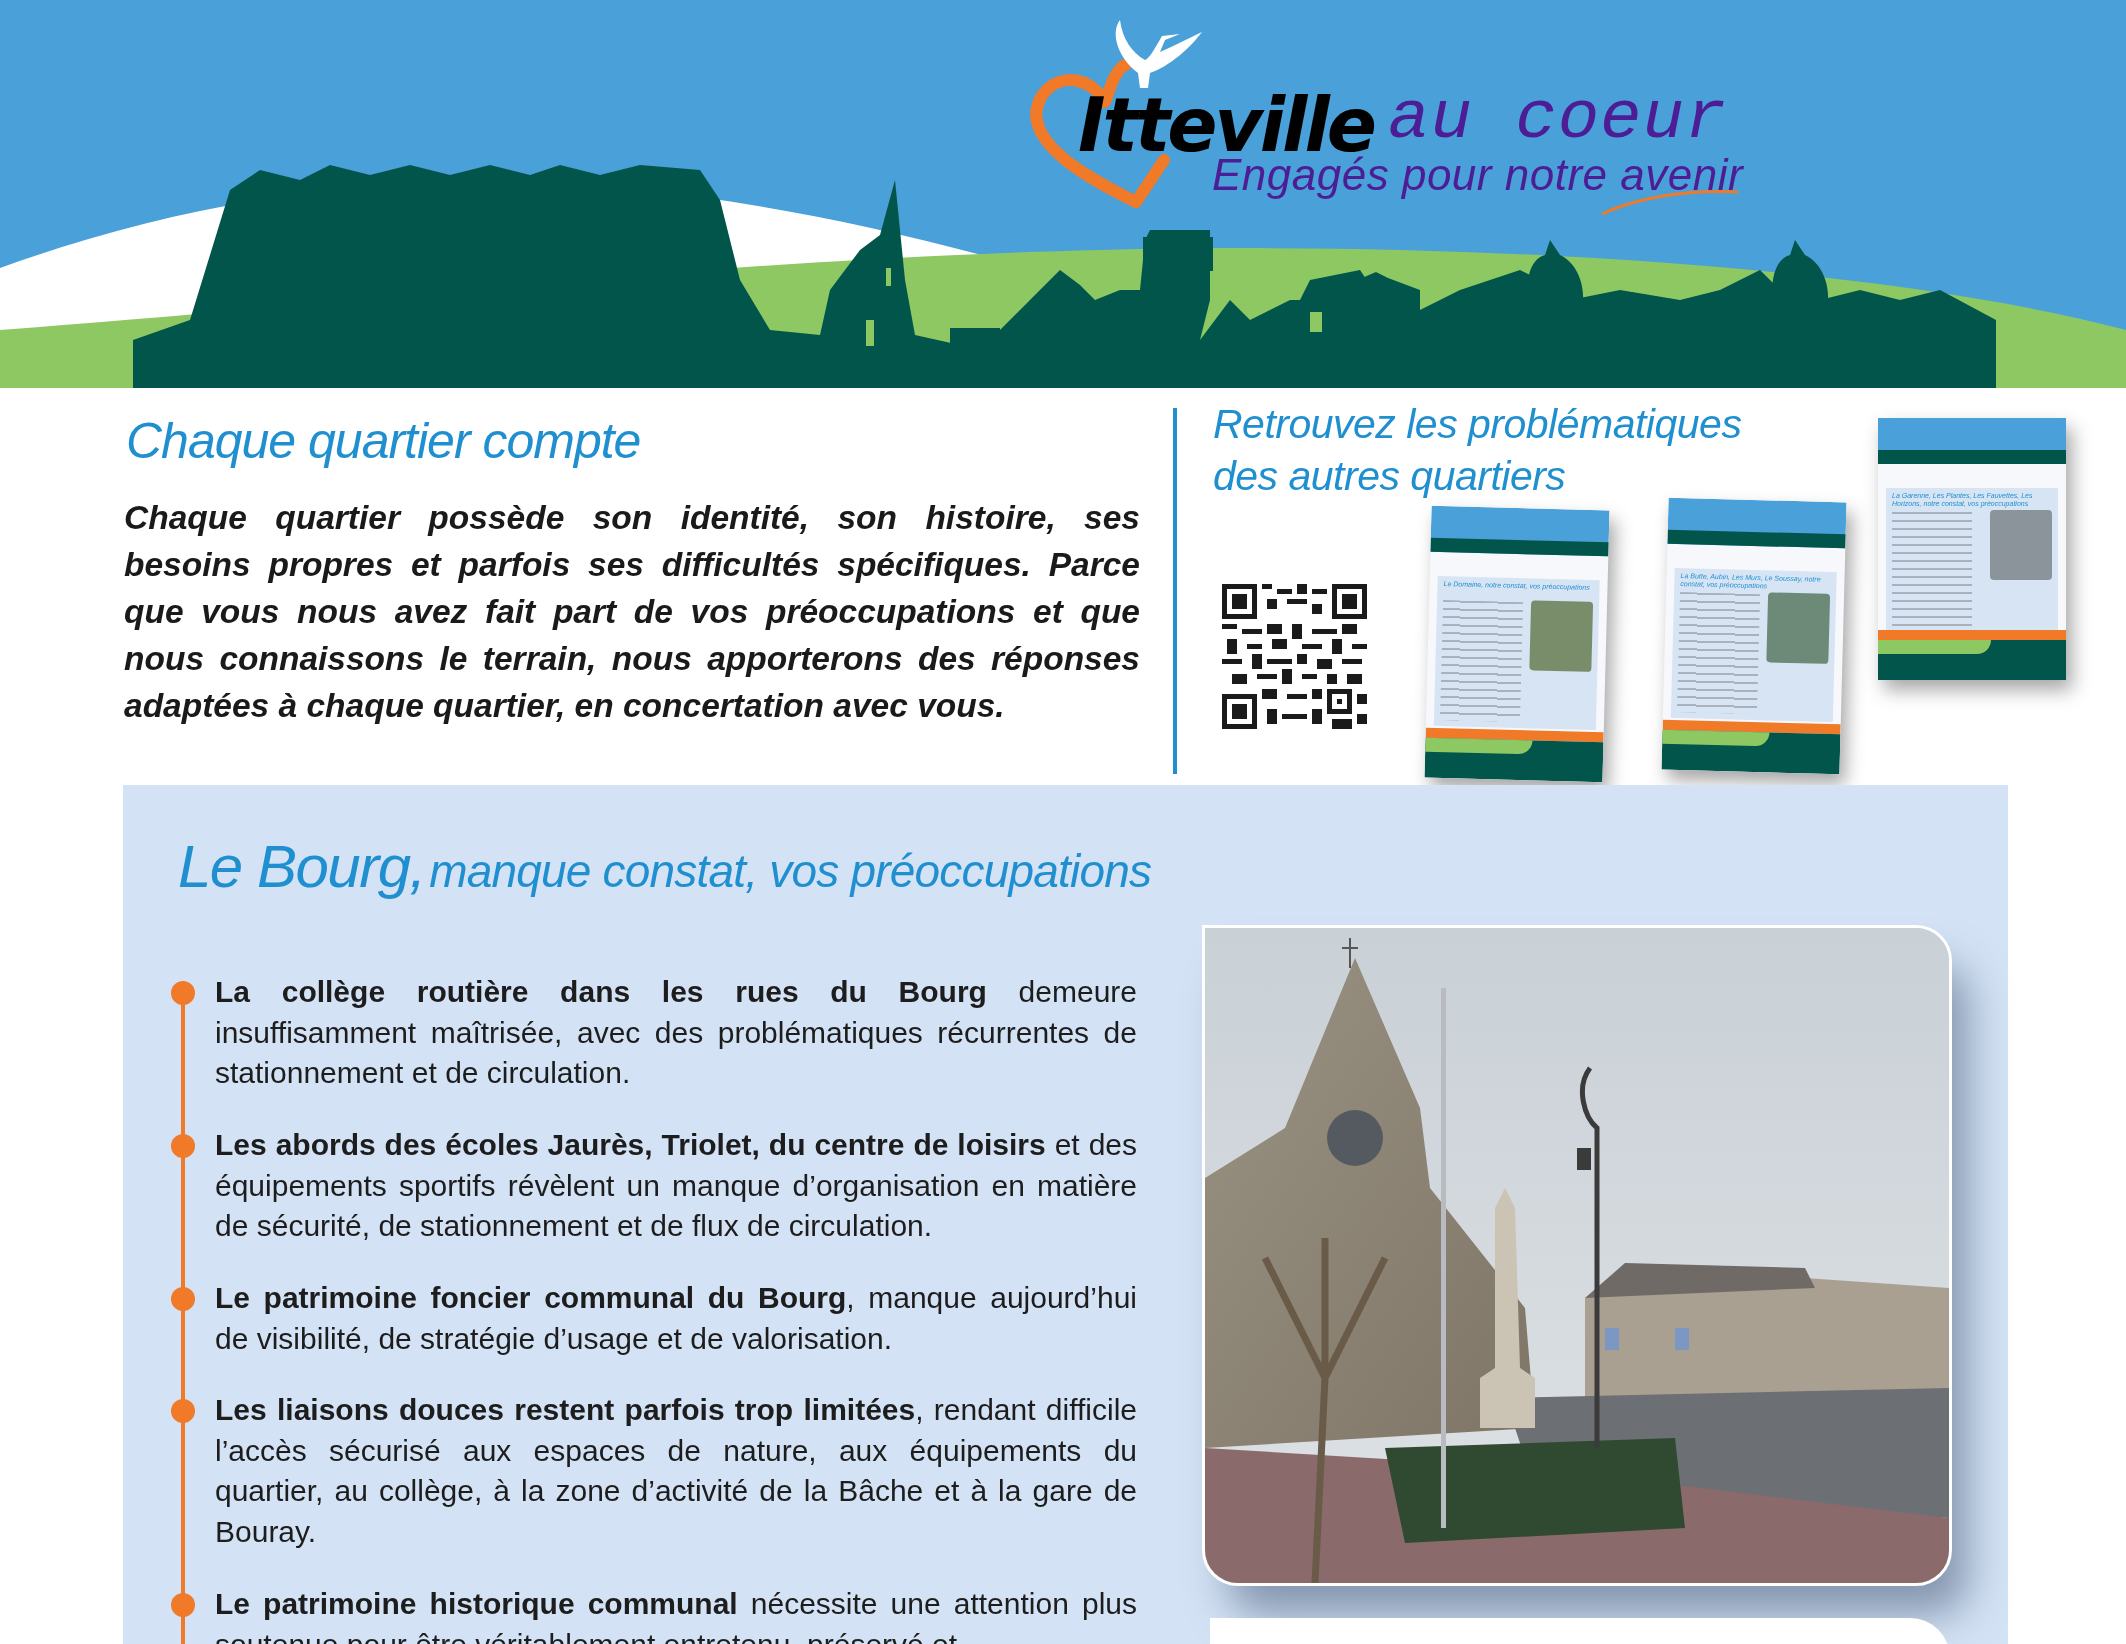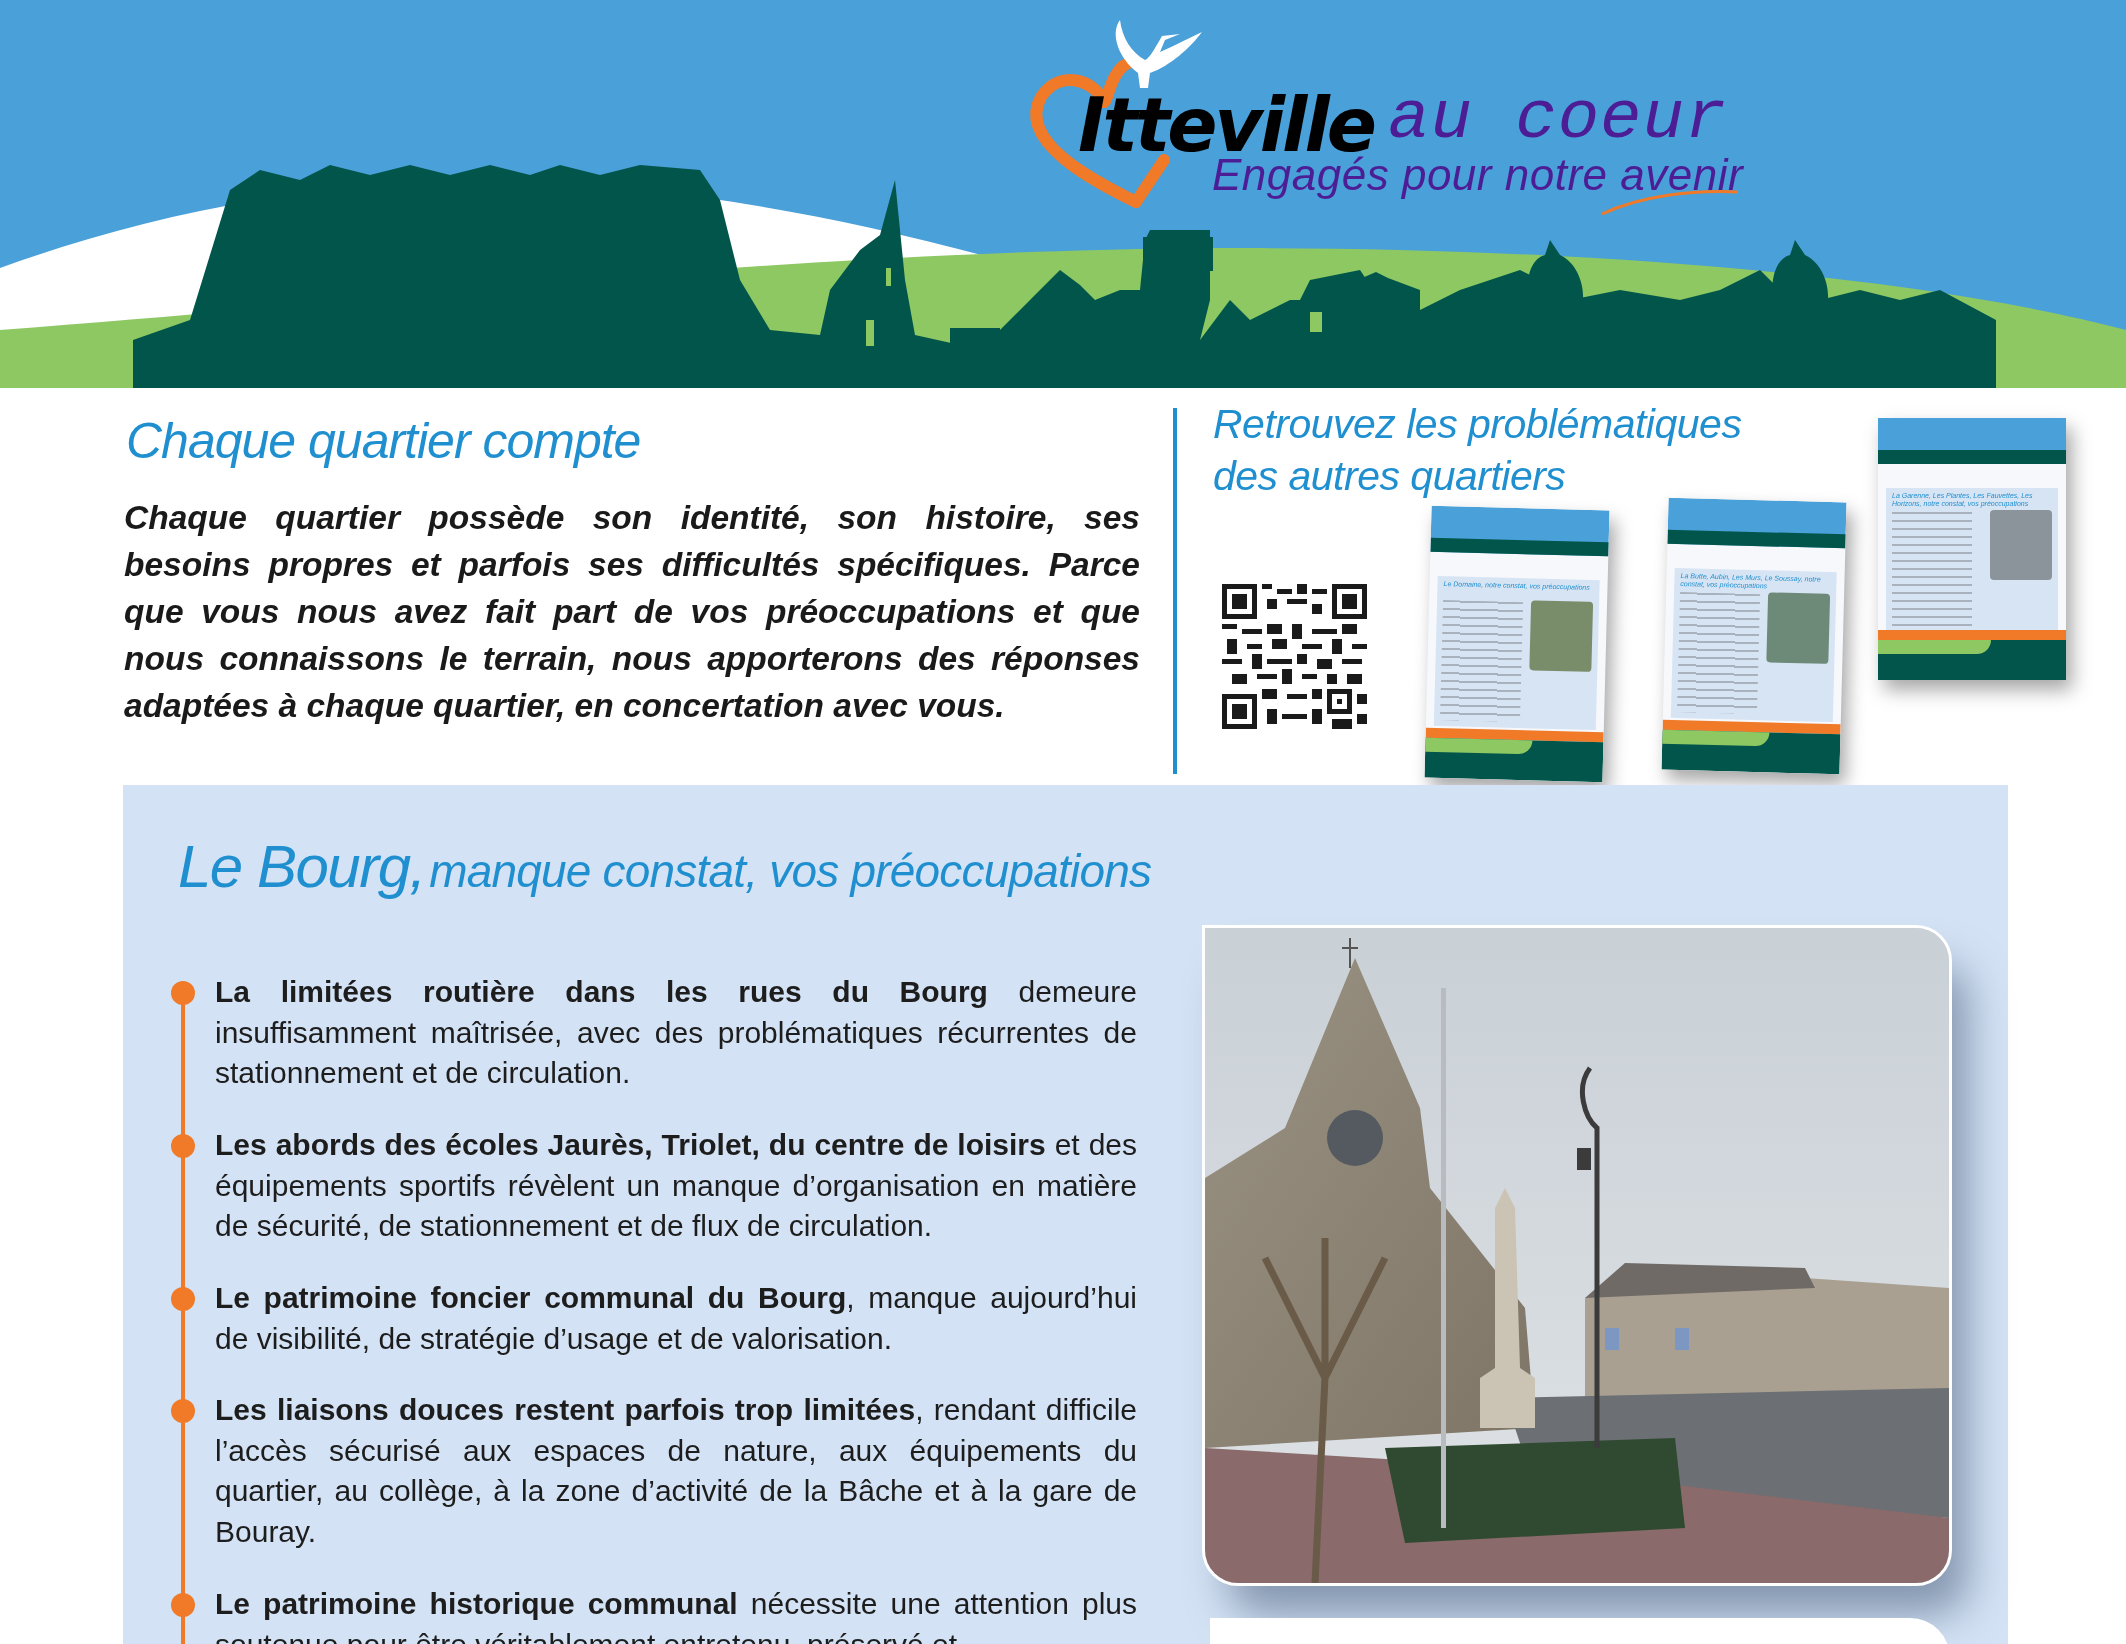--- a/index.html
+++ b/index.html
@@ -196,21 +196,21 @@
 
 <div id="section-title" class="abs h-blue">
   <span class="big">Le Bourg,</span>
   <span class="small">manque constat, vos préoccupations</span>
 </div>
 
 <div id="timeline" class="abs"></div>
 
 <div class="dot" style="top:981px"></div>
 <div class="item" style="top:972px">
-  <b>La limitées routière dans les rues du Bourg</b><span> demeure insuffisamment maîtrisée, avec des problématiques récurrentes de stationnement et de circulation.</span>
+  <b>La collège routière dans les rues du Bourg</b><span> demeure insuffisamment maîtrisée, avec des problématiques récurrentes de stationnement et de circulation.</span>
 </div>
 
 <div class="dot" style="top:1134px"></div>
 <div class="item" style="top:1125px">
   <b>Les abords des écoles Jaurès, Triolet, du centre de loisirs</b><span> et des équipements sportifs révèlent un manque d’organisation en matière de sécurité, de stationnement et de flux de circulation.</span>
 </div>
 
 <div class="dot" style="top:1287px"></div>
 <div class="item" style="top:1278px">
   <b>Le patrimoine foncier communal du Bourg</b><span>, manque aujourd’hui de visibilité, de stratégie d’usage et de valorisation.</span>

